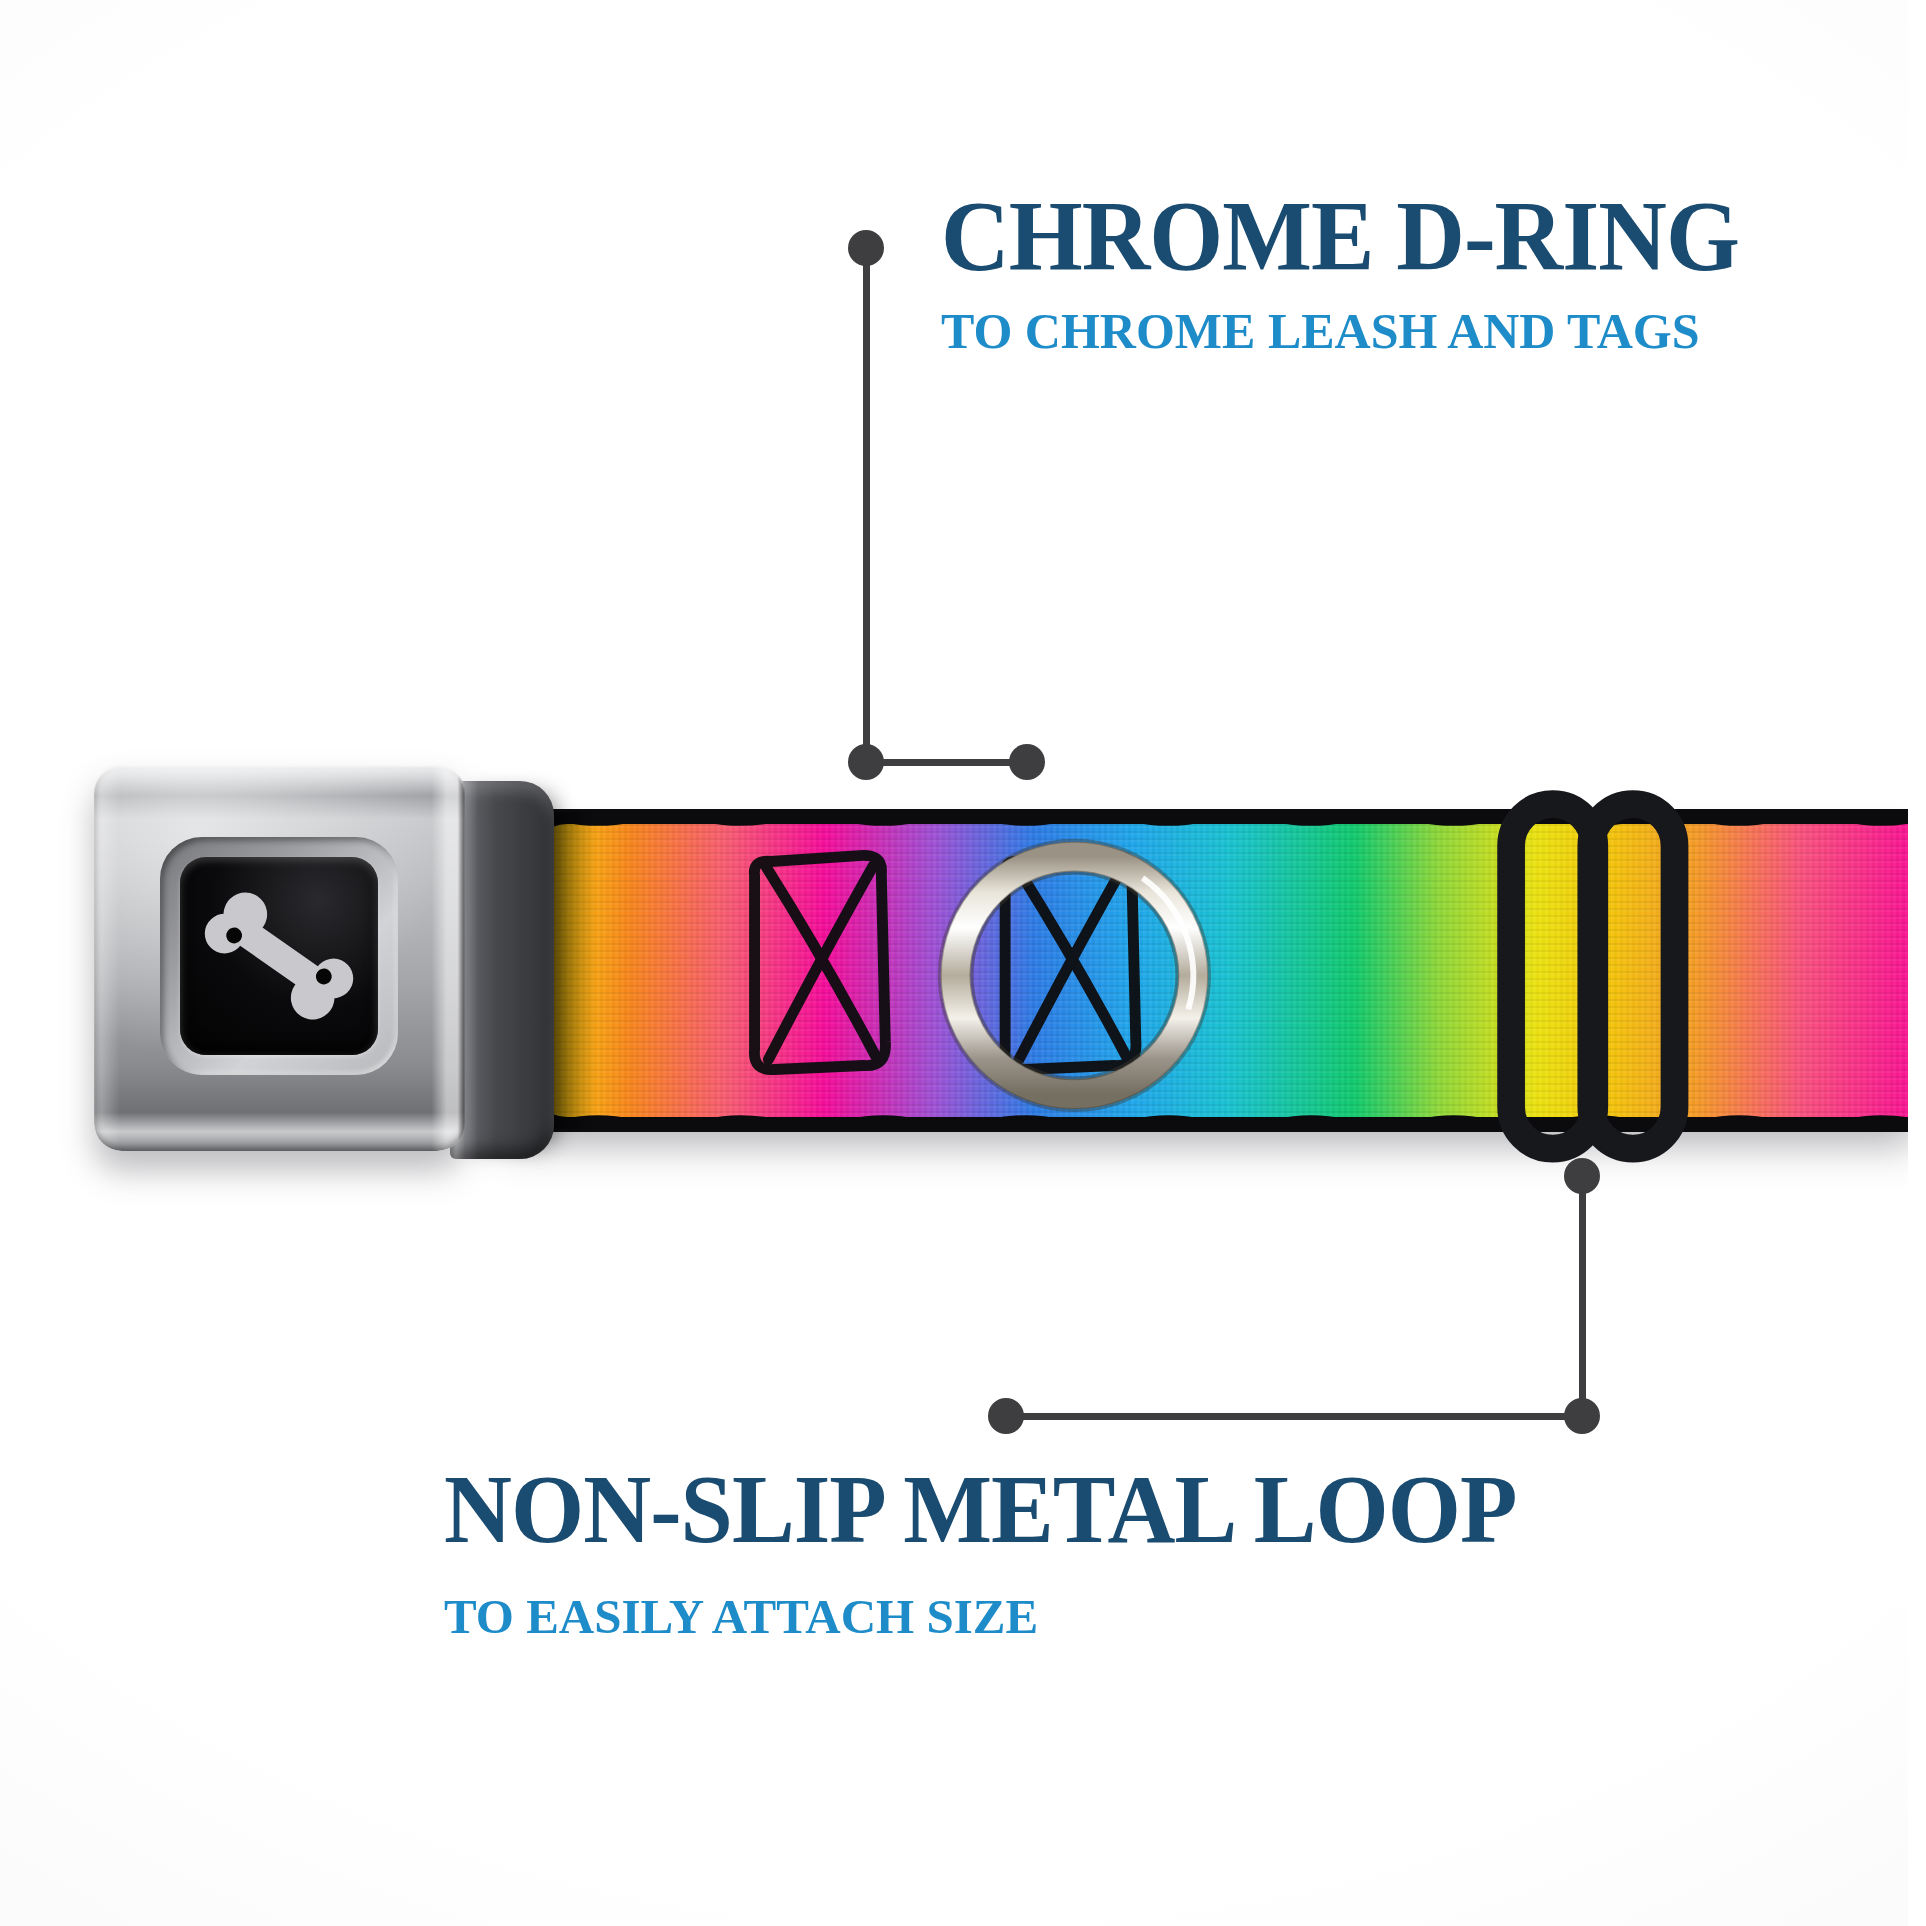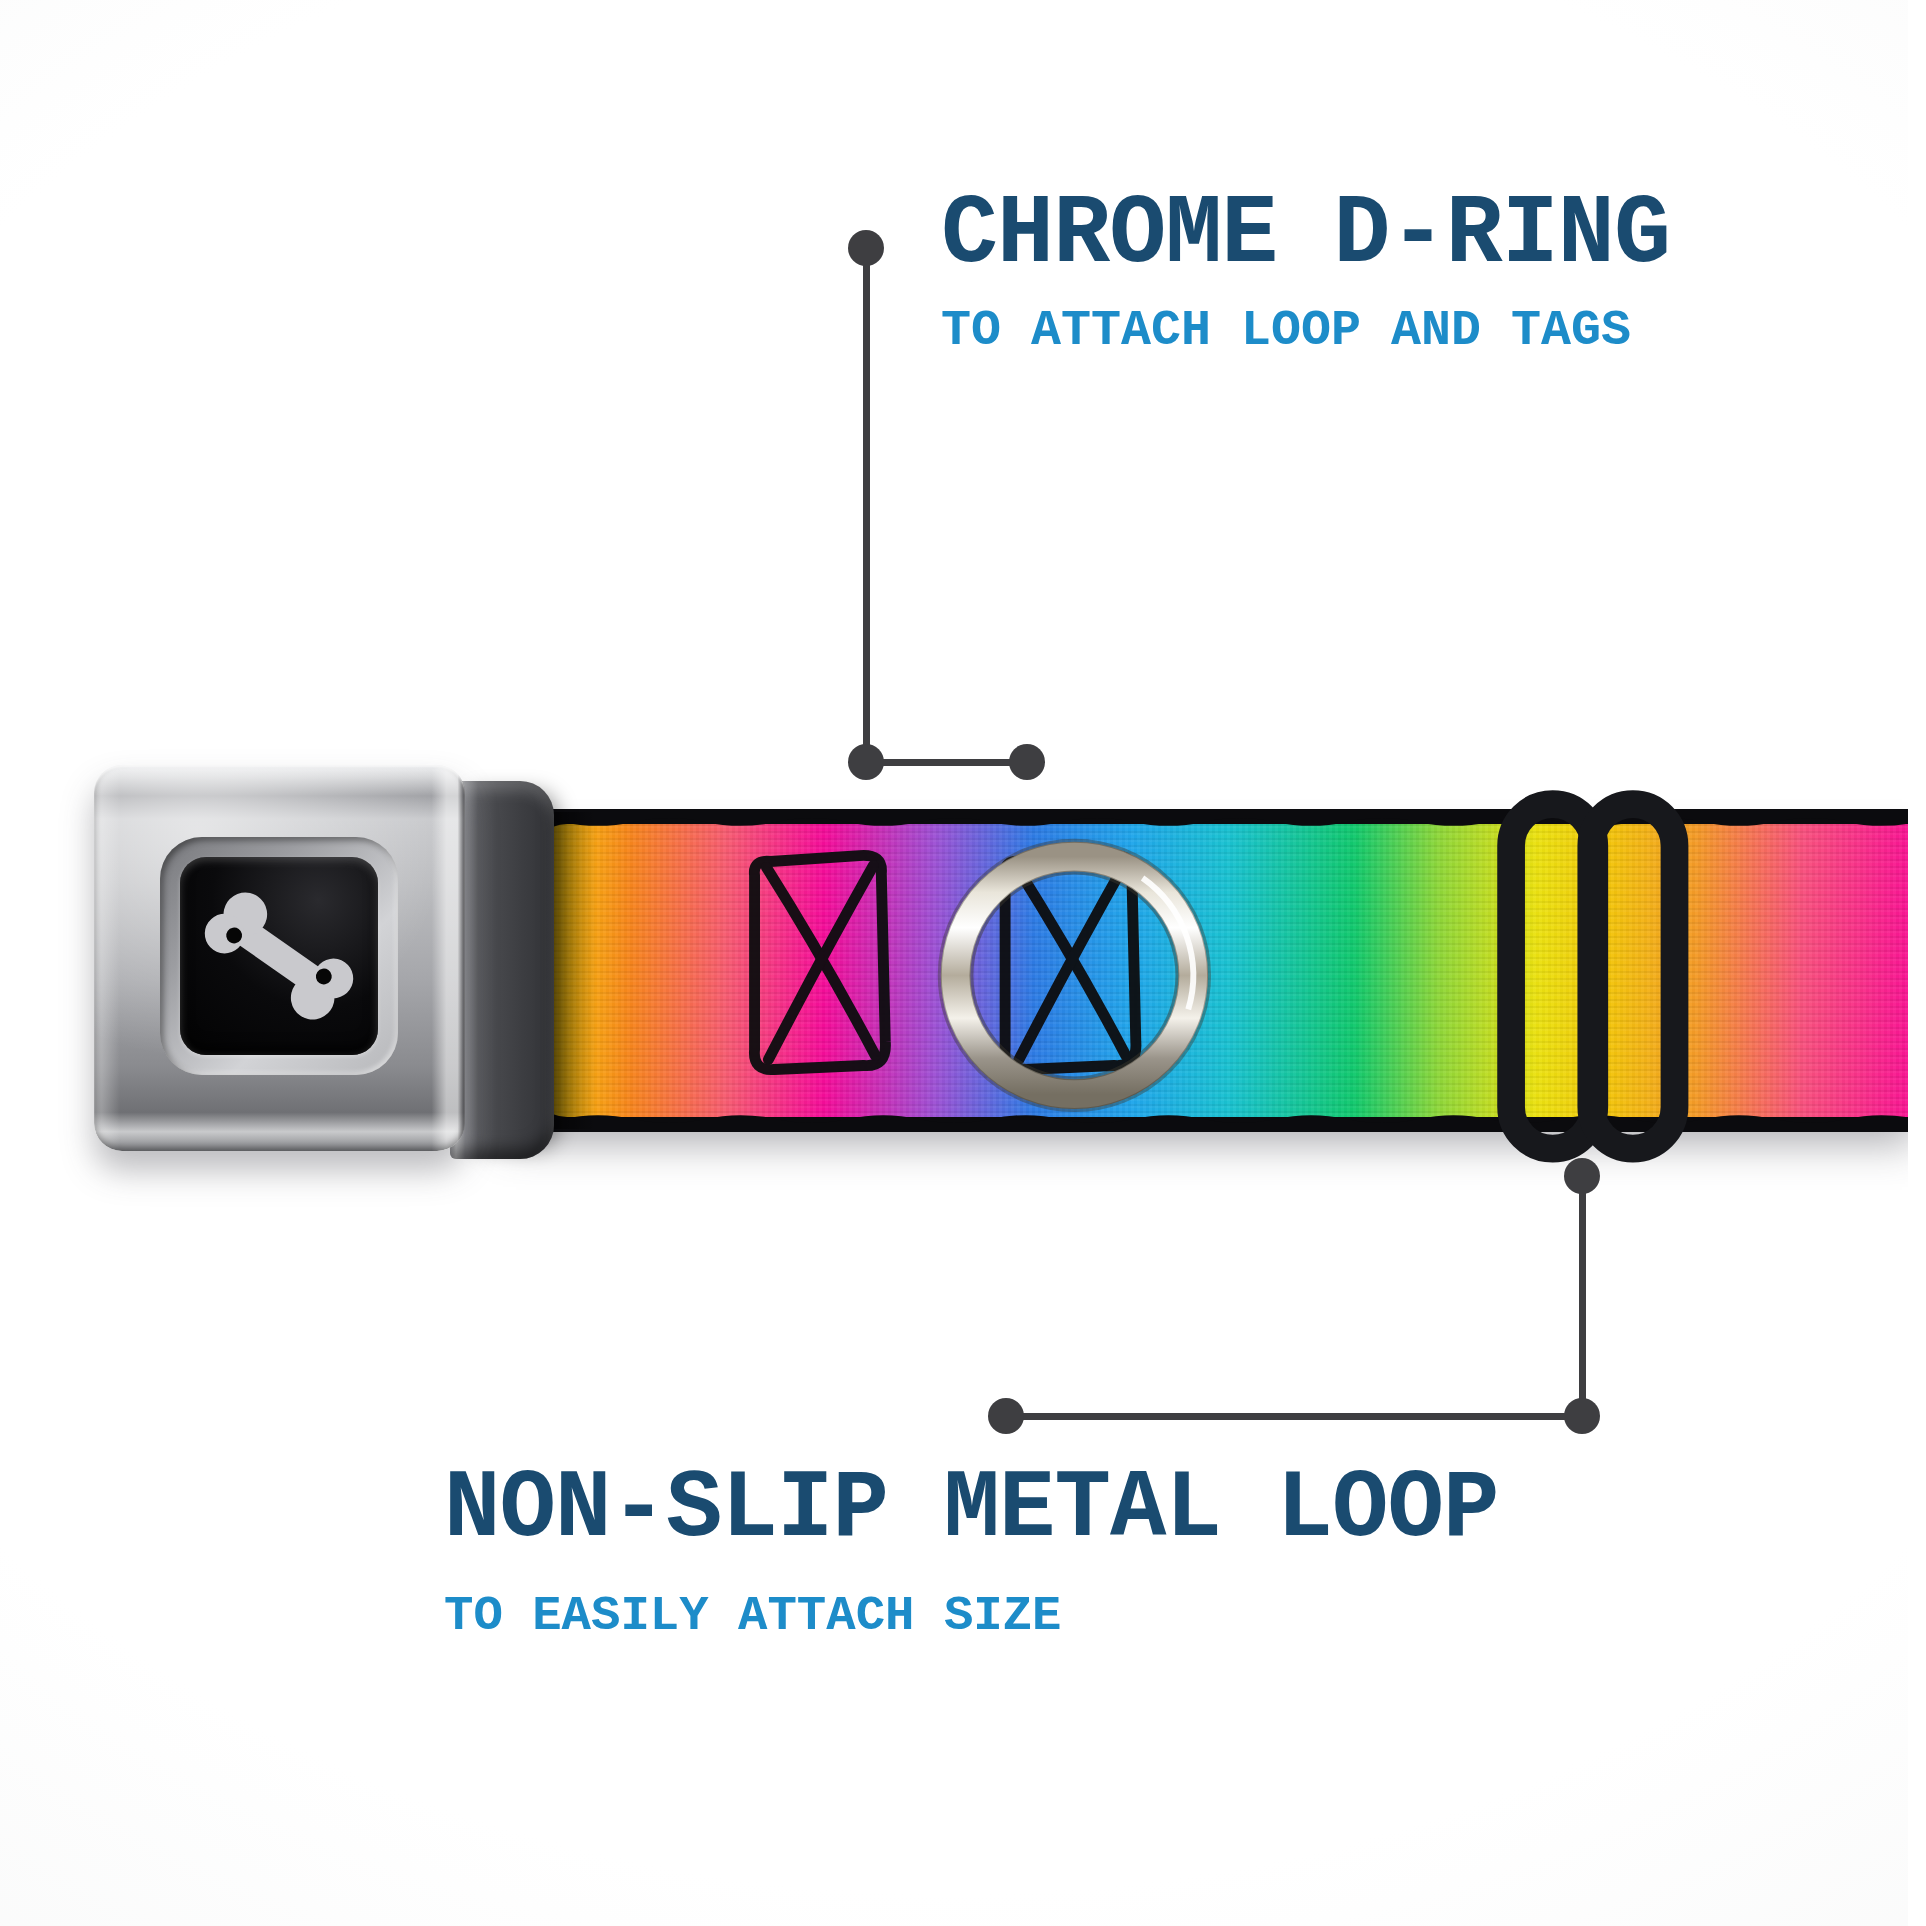--- a/index.html
+++ b/index.html
@@ -1,19 +1,19 @@
 <!DOCTYPE html>
 <html style="--title-blue: #1a4b70; --subtitle-blue: #1d8cc9; --callout-gray: #3e3e41; --strap-edge: #0b0b0e; --slider-black: #17181c; --stitch-black: #0d0d0f; --bone-gray: #c9c9cd; --buckle-silver: #b0b1b5; --chrome-highlight: #ffffff; --chrome-shade: #756f62;"><head>
 <meta charset="utf-8">
 <style>
   html,body{margin:0;padding:0;background:#fff;}
   .canvas{
     position:relative;width:1908px;height:1927px;overflow:hidden;
     background:radial-gradient(120% 95% at 50% 46%, #ffffff 55%, #f2f3f3 100%);
-    font-family:Liberation Mono, monospace;
+    font-family:Liberation Serif, serif;
   }
   
   .strap{
     position:absolute;left:491px;top:809px;width:1436px;height:323px;
     background:var(--strap-edge);z-index:10;
     box-shadow:0 24px 38px -12px rgba(80,80,88,.45);
   }
   .strap-inner{
     position:absolute;left:40px;right:0;top:15px;bottom:15px;
     border-radius:36px 0 0 36px;
@@ -163,21 +163,21 @@
   <div>
     <div class="dot" style="left:1564px;top:1158px;"></div>
     <div class="cline" style="left:1579px;top:1176px;width:7px;height:240px;"></div>
     <div class="dot" style="left:1564px;top:1398px;"></div>
     <div class="cline" style="left:1006px;top:1413px;width:576px;height:7px;"></div>
     <div class="dot" style="left:988px;top:1398px;"></div>
   </div>
 
   <div class="label label-top">
     <div class="headline">CHROME D-RING</div>
-    <div class="subline">TO ATTACH LOOP AND TAGS</div>
+    <div class="subline">TO CHROME LEASH AND TAGS</div>
   </div>
   <div class="label label-bottom">
     <div class="headline">NON-SLIP METAL LOOP</div>
     <div class="subline">TO EASILY ATTACH SIZE</div>
   </div>
 
 </div>
 
 
 </body></html>

